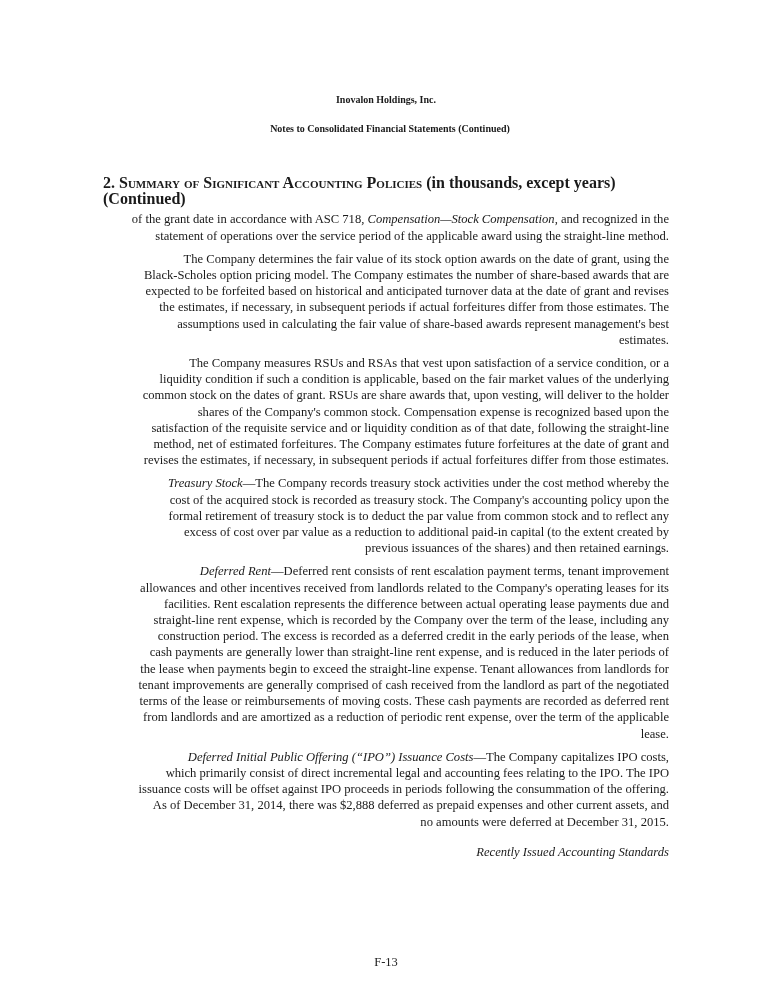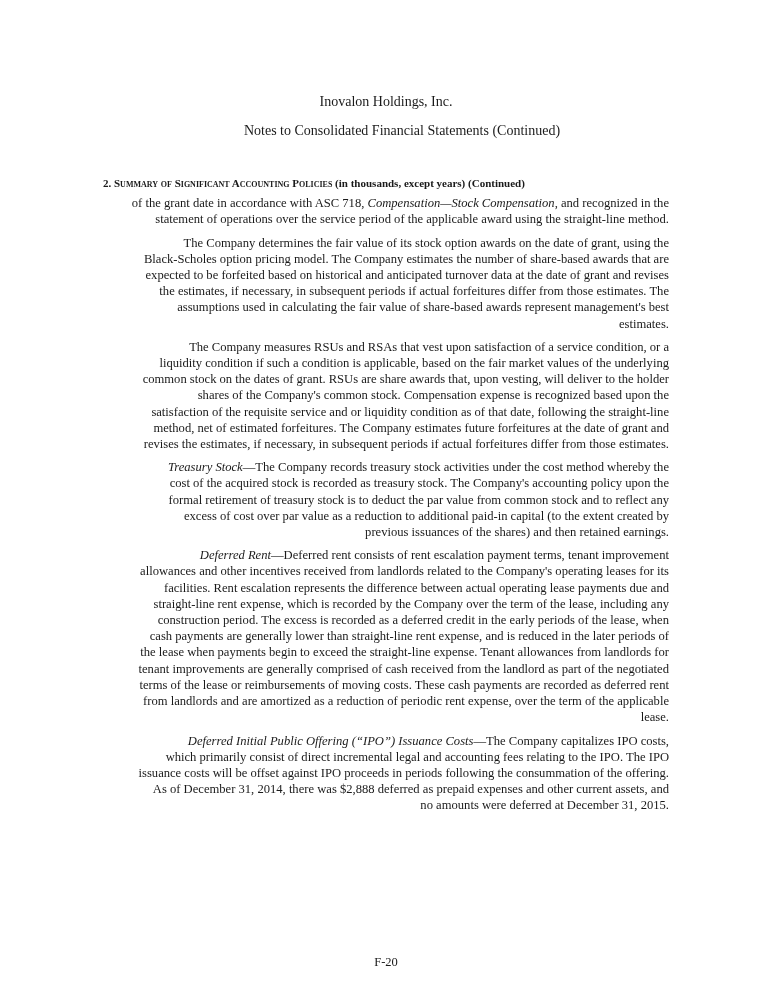--- a/index.html
+++ b/index.html
@@ -1,23 +1,23 @@
 <!DOCTYPE html>
 <html><head>
 <meta charset="utf-8">
 <style>
   html, body { margin: 0; padding: 0; background: #ffffff; }
   body { width: 768px; height: 1000px; position: relative; overflow: hidden;
          font-family: "Liberation Serif", "DejaVu Serif", serif; color: #1a1a1a; }
   .page { position: absolute; left: 103px; top: 0; width: 566px; }
-  .header { text-align: center; font-weight: normal; font-size: 14px; }
+  .header { text-align: center; font-weight: bold; font-size: 10px; }
   .company { position: absolute; top: 94px; left: 0; width: 566px; }
-  .subtitle { position: absolute; top: 123px; left: 16px; width: 566px; text-align: center; }
+  .subtitle { position: absolute; top: 123px; left: 4px; width: 566px; text-align: center; }
   .content { position: absolute; top: 175px; left: 0; width: 566px; font-size: 12.6px; line-height: 16.2px; }
-  .section-head { font-weight: bold; font-size: 11px; margin: 0 0 4px 0; }
+  .section-head { font-weight: bold; font-size: 16px; margin: 0 0 4px 0; }
   .sc { font-variant: small-caps; }
   p { margin: 0 0 7px 0; text-align: right; }
   p.indent { text-indent: 24px; margin-left: 35px; }
   p.cont { text-indent: 0; }
   .bi { font-weight: normal; font-style: italic; }
   .it { font-style: italic; }
   .subhead { margin: 14px 0 10px 0; text-indent: 24px; }
   .footer { position: absolute; top: 955px; left: 0; width: 566px; text-align: center; font-size: 12.5px; }
 </style>
 </head>
@@ -39,17 +39,18 @@
     <p class="indent">The Company determines the fair value of its stock option awards on the date of grant, using the Black-Scholes option pricing model. The Company estimates the number of share-based awards that are expected to be forfeited based on historical and anticipated turnover data at the date of grant and revises the estimates, if necessary, in subsequent periods if actual forfeitures differ from those estimates. The assumptions used in calculating the fair value of share-based awards represent management's best estimates.</p>
 
     <p class="indent">The Company measures RSUs and RSAs that vest upon satisfaction of a service condition, or a liquidity condition if such a condition is applicable, based on the fair market values of the underlying common stock on the dates of grant. RSUs are share awards that, upon vesting, will deliver to the holder shares of the Company's common stock. Compensation expense is recognized based upon the satisfaction of the requisite service and or liquidity condition as of that date, following the straight-line method, net of estimated forfeitures. The Company estimates future forfeitures at the date of grant and revises the estimates, if necessary, in subsequent periods if actual forfeitures differ from those estimates.</p>
 
     <p class="indent"><span class="bi">Treasury Stock</span><span>—The Company records treasury stock activities under the cost method whereby the cost of the acquired stock is recorded as treasury stock. The Company's accounting policy upon the formal retirement of treasury stock is to deduct the par value from common stock and to reflect any excess of cost over par value as a reduction to additional paid-in capital (to the extent created by previous issuances of the shares) and then retained earnings.</span></p>
 
     <p class="indent"><span class="bi">Deferred Rent</span><span>—Deferred rent consists of rent escalation payment terms, tenant improvement allowances and other incentives received from landlords related to the Company's operating leases for its facilities. Rent escalation represents the difference between actual operating lease payments due and straight-line rent expense, which is recorded by the Company over the term of the lease, including any construction period. The excess is recorded as a deferred credit in the early periods of the lease, when cash payments are generally lower than straight-line rent expense, and is reduced in the later periods of the lease when payments begin to exceed the straight-line expense. Tenant allowances from landlords for tenant improvements are generally comprised of cash received from the landlord as part of the negotiated terms of the lease or reimbursements of moving costs. These cash payments are recorded as deferred rent from landlords and are amortized as a reduction of periodic rent expense, over the term of the applicable lease.</span></p>
 
     <p class="indent"><span class="bi">Deferred Initial Public Offering (“IPO”) Issuance Costs</span><span>—The Company capitalizes IPO costs, which primarily consist of direct incremental legal and accounting fees relating to the IPO. The IPO issuance costs will be offset against IPO proceeds in periods following the consummation of the offering. As of December 31, 2014, there was $2,888 deferred as prepaid expenses and other current assets, and no amounts were deferred at December 31, 2015.</span></p>
 
+    <p class="subhead"><span class="bi">Recently Issued Accounting Standards</span></p>
 
   </div>
 
-  <div class="footer">F-20</div>
+  <div class="footer">F-13</div>
 </div>
 
 </body></html>

